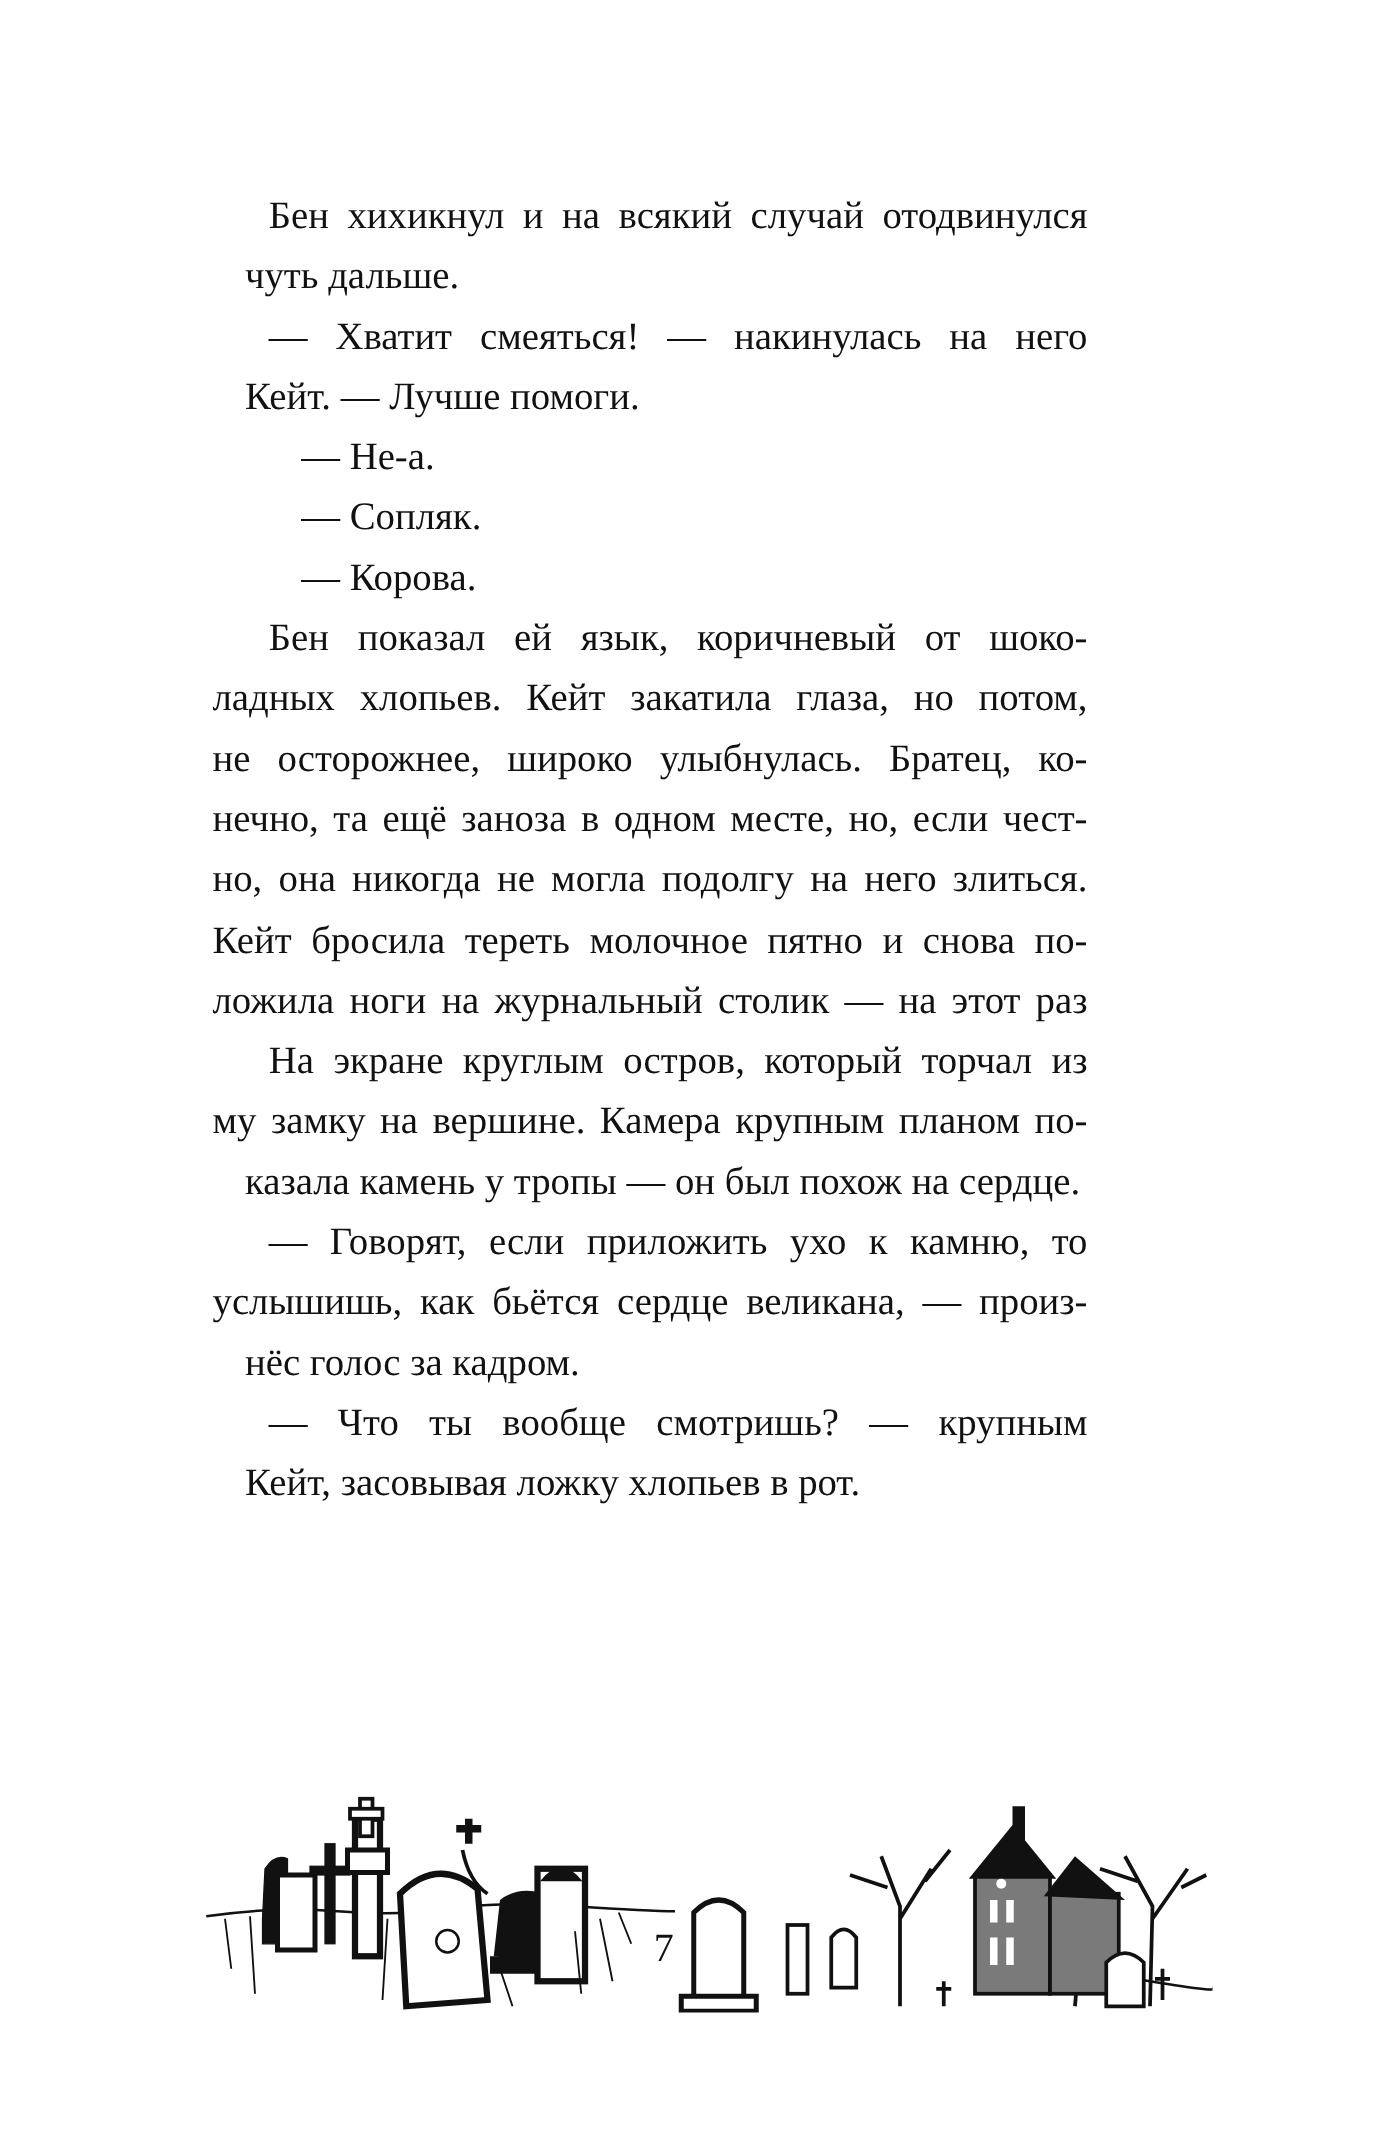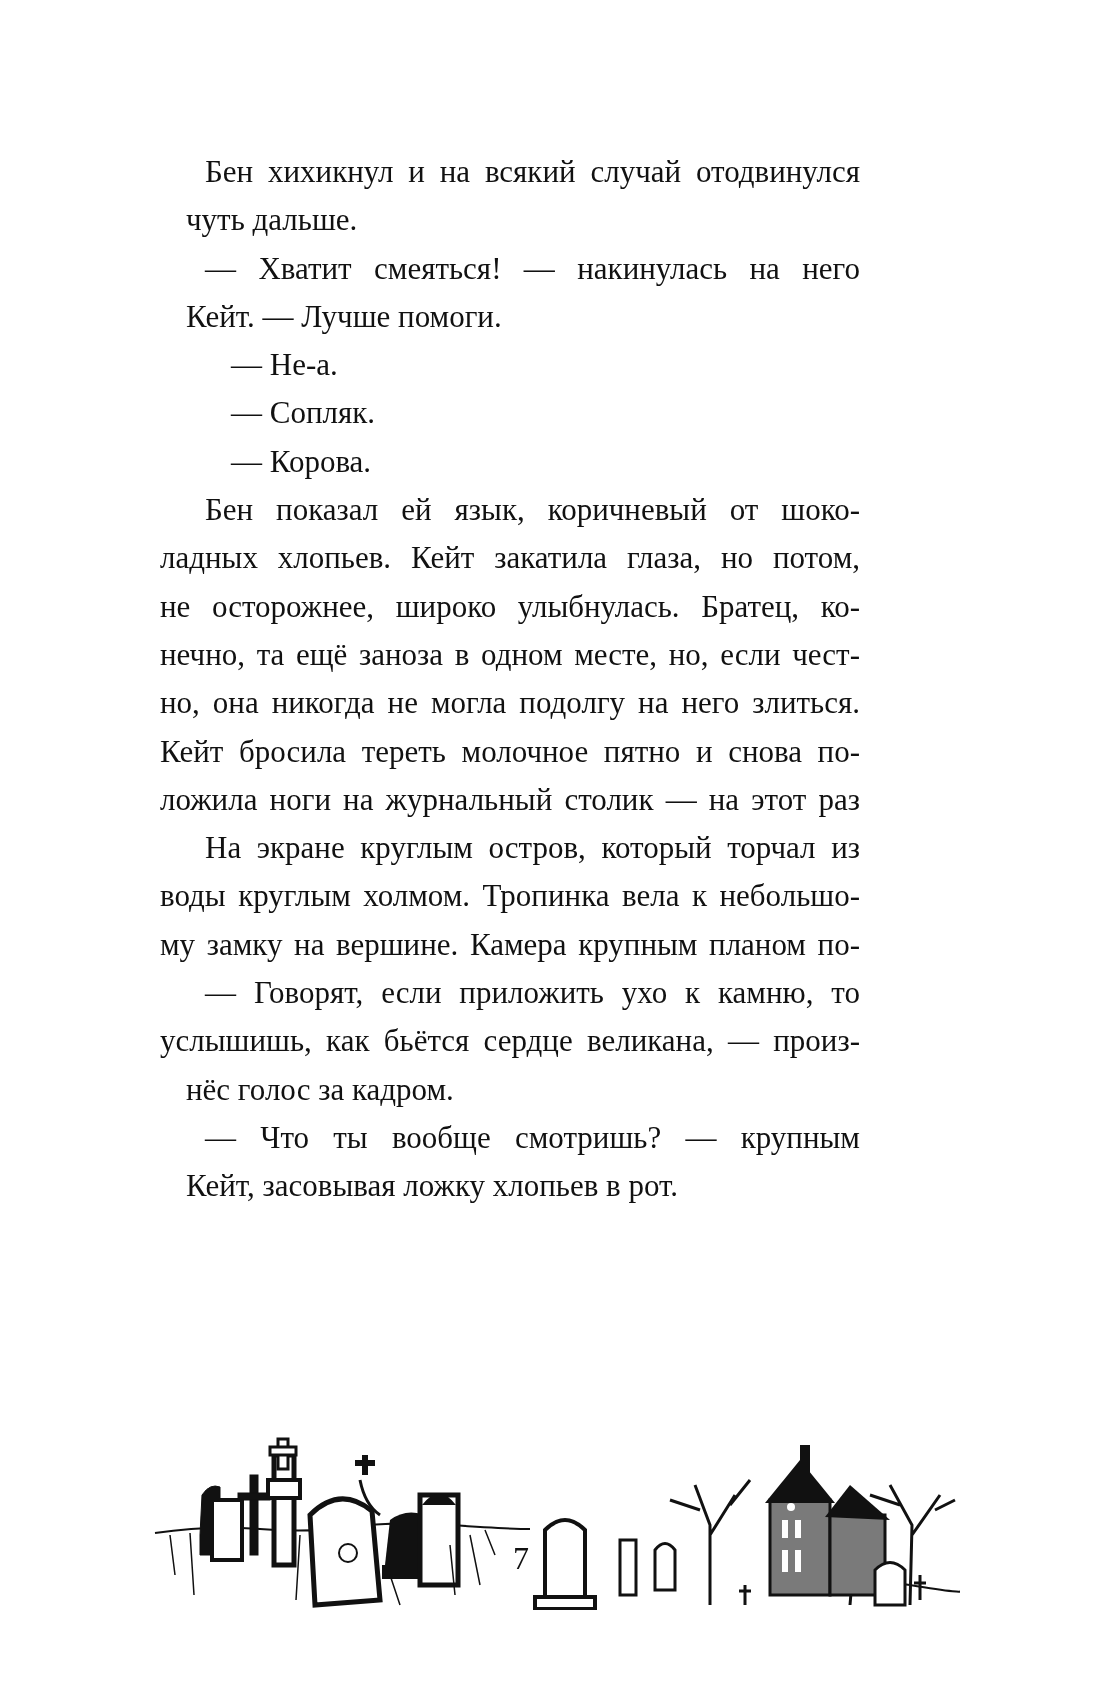--- a/index.html
+++ b/index.html
@@ -1,21 +1,21 @@
 <!DOCTYPE html>
 <html><head>
 <meta charset="utf-8">
 <style>
   html, body { margin: 0; padding: 0; background: #ffffff; }
   body {
     width: 1100px; height: 1708px; position: relative; overflow: hidden;
     font-family: "Liberation Serif", "DejaVu Serif", serif;
     color: #111111;
   }
-  .page { position: absolute; left: 0; top: 0; width: 1010px; height: 1708px; }
+  .page { position: absolute; left: 10px; top: 0; width: 1010px; height: 1708px; }
   .text-block {
     position: absolute; left: 160px; top: 148px; width: 700px;
   }
   .line {
     display: block;
     height: 48.3px; line-height: 48.3px;
     font-size: 31px;
     white-space: nowrap;
     text-align-last: justify;
     text-align: justify;
@@ -43,22 +43,22 @@
       <span class="line indent last">— Сопляк.</span>
       <span class="line indent last">— Корова.</span>
       <span class="line indent">Бен показал ей язык, коричневый от шоко-</span>
       <span class="line">ладных хлопьев. Кейт закатила глаза, но потом,</span>
       <span class="line">не осторожнее, широко улыбнулась. Братец, ко-</span>
       <span class="line">нечно, та ещё заноза в одном месте, но, если чест-</span>
       <span class="line">но, она никогда не могла подолгу на него злиться.</span>
       <span class="line">Кейт бросила тереть молочное пятно и снова по-</span>
       <span class="line">ложила ноги на журнальный столик — на этот раз</span>
       <span class="line indent">На экране круглым остров, который торчал из</span>
-      <span class="line">воды круглым холмом. Тропинка вела к небольшо-</span>
       <span class="line">му замку на вершине. Камера крупным планом по-</span>
+      <span class="line last">казала камень у тропы — он был похож на сердце.</span>
       <span class="line indent">— Говорят, если приложить ухо к камню, то</span>
       <span class="line">услышишь, как бьётся сердце великана, — произ-</span>
       <span class="line last">нёс голос за кадром.</span>
       <span class="line indent">— Что ты вообще смотришь? — крупным</span>
       <span class="line last">Кейт, засовывая ложку хлопьев в рот.</span>
     </div>
 
   <svg class="illustration" viewBox="0 0 810 185" xmlns="http://www.w3.org/2000/svg">
 
     <g stroke="#111" fill="none" stroke-width="2">

